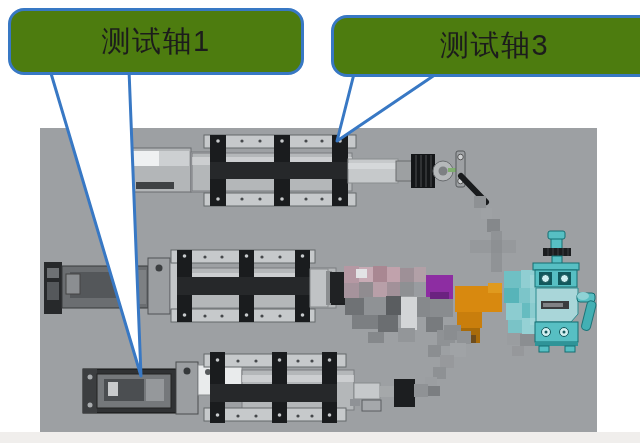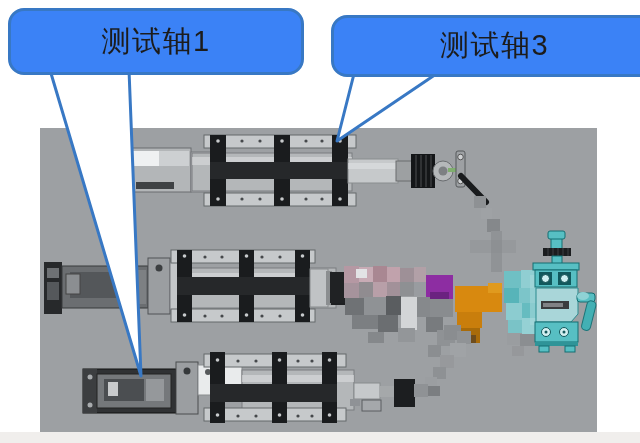--- a/index.html
+++ b/index.html
@@ -8,21 +8,21 @@
     --fixture-teal:#57bfc3;
     --footer-strip:#f0eeec;
   }
   html,body{margin:0;padding:0;background:#fff;}
   .stage{
     position:relative;width:640px;height:443px;background:#fff;overflow:hidden;
     font-family:"Liberation Sans", sans-serif;
   }
   .scene-svg{position:absolute;left:0;top:0;z-index:1;}
   .callout{
-    position:absolute;z-index:2;box-sizing:border-box;background:#3b82f6;
+    position:absolute;z-index:2;box-sizing:border-box;background:#4d7c0f;
     border:3px solid var(--accent-blue);border-radius:16px;
     display:flex;align-items:center;justify-content:center;
   }
   .callout .label{font-size:29px;color:#1c1c1c;letter-spacing:1.5px;white-space:nowrap;}
   .callout-1{left:8px;top:8px;width:296px;height:67px;}
   .callout-3{left:331px;top:15px;width:327px;height:62px;}
   
   .tail{fill:#ffffff;stroke:var(--accent-blue);stroke-width:3;stroke-linejoin:round;}
   .panel-rect{fill:var(--panel-gray);}
   .strip{fill:var(--footer-strip);}

